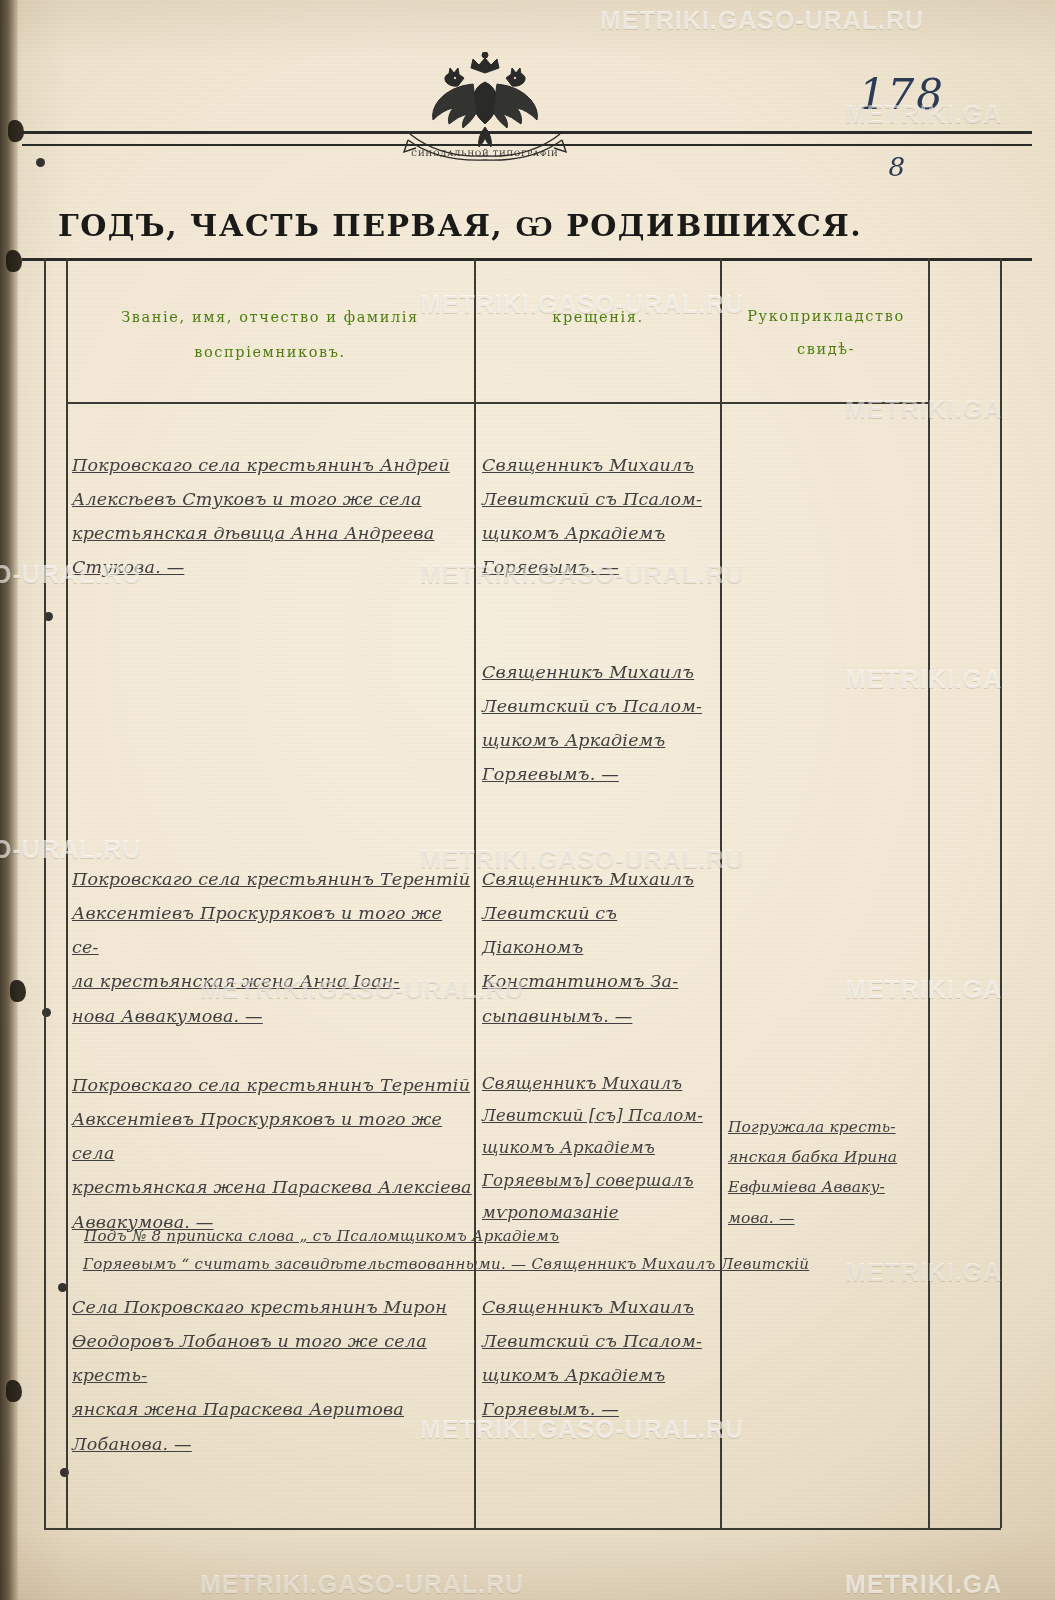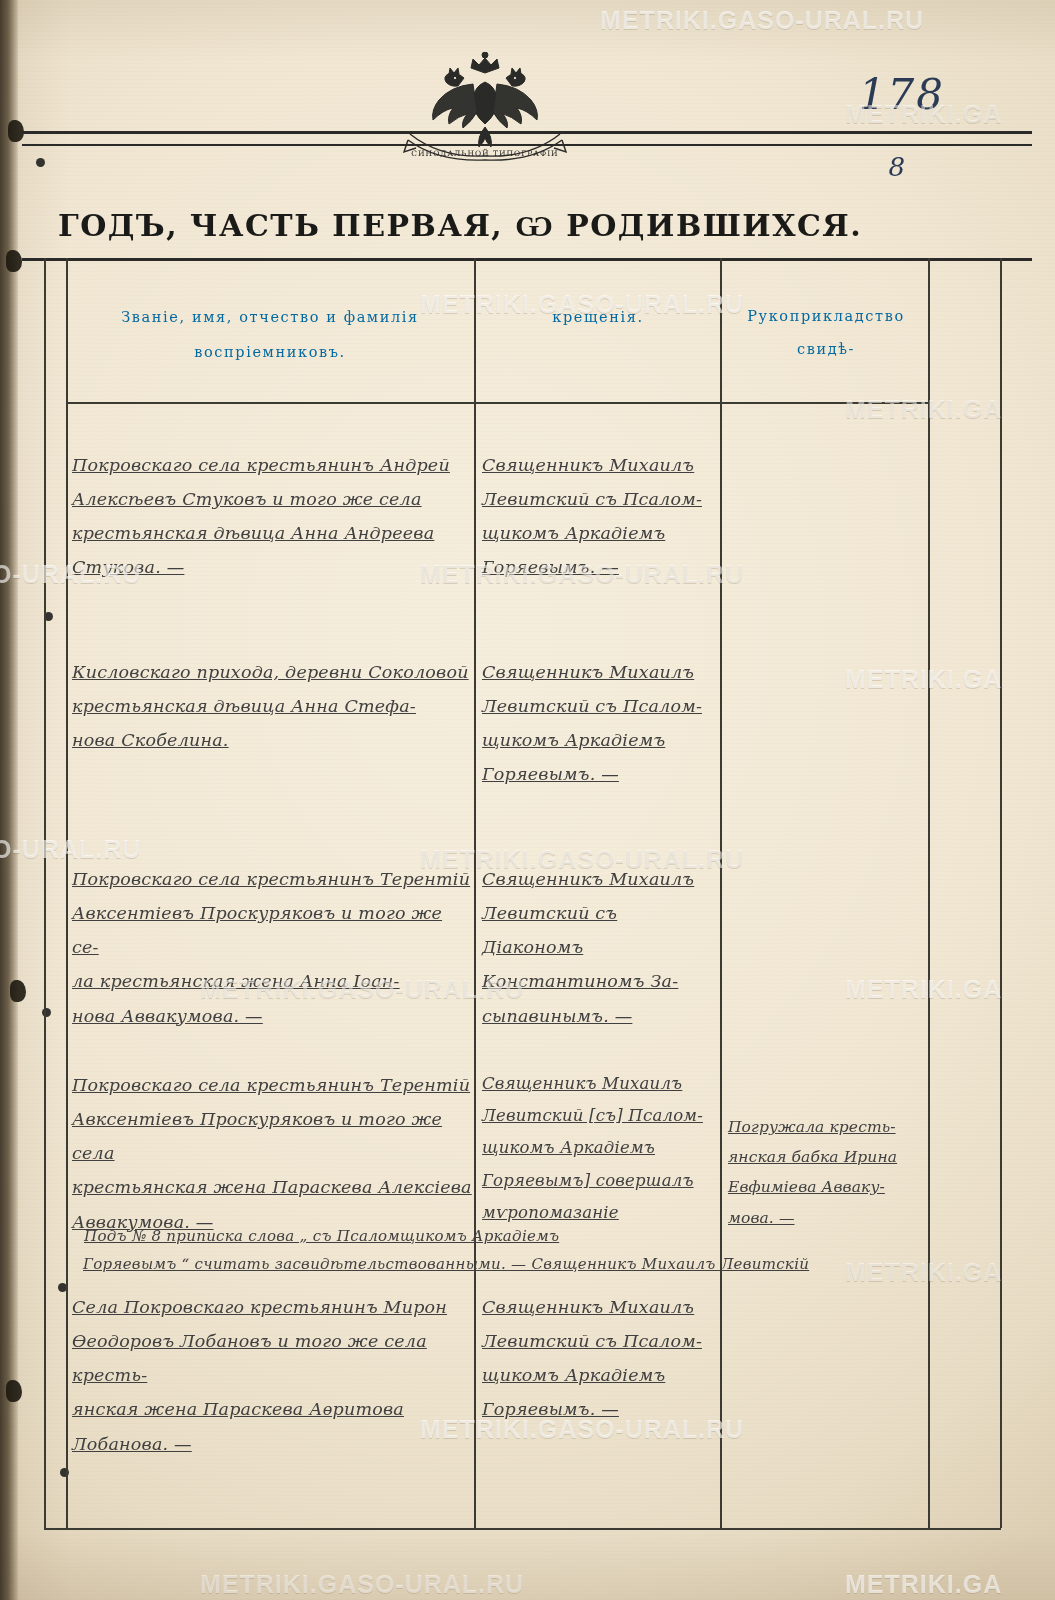--- a/index.html
+++ b/index.html
@@ -104,21 +104,21 @@
   
   .tbl-line {
     position: absolute;
     background: #3b3a33;
   }
   .colhead {
     position: absolute;
     font-family: "DejaVu Serif", serif;
     font-size: 14.5px;
     letter-spacing: 1.6px;
-    color: #0369a1;
+    color: #4d7c0f;
     text-align: center;
     line-height: 2.4;
   }
 
   
   .cell {
     position: absolute;
     font-family: "DejaVu Serif", serif;
     font-style: italic;
     color: #404040;
@@ -241,23 +241,20 @@
   <div class="cell c-names hand" style="left:72px; top:448px; width:400px;">Покровскаго села крестьянинъ Андрей
 Алексѣевъ Стуковъ и того же села
 крестьянская дѣвица Анна Андреева
 Стукова. —</div>
   <div class="cell c-priest hand" style="left:482px; top:448px; width:236px;">Священникъ Михаилъ
 Левитский съ Псалом-
 щикомъ Аркадіемъ
 Горяевымъ. —</div>
   <div class="cell c-wit hand" style="left:728px; top:448px; width:196px;"></div>
 
-  <div class="cell c-names hand" style="left:72px; top:655px; width:400px;">Кисловскаго прихода, деревни Соколовой
-крестьянская дѣвица Анна Стефа-
-нова Скобелина.</div>
   <div class="cell c-priest hand" style="left:482px; top:655px; width:236px;">Священникъ Михаилъ
 Левитский съ Псалом-
 щикомъ Аркадіемъ
 Горяевымъ. —</div>
   <div class="cell c-wit hand" style="left:728px; top:655px; width:196px;"></div>
 
   <div class="cell c-names hand" style="left:72px; top:862px; width:402px;">Покровскаго села крестьянинъ Терентій
 Авксентіевъ Проскуряковъ и того же се-
 ла крестьянская жена Анна Іоан-
 нова Аввакумова. —</div>

